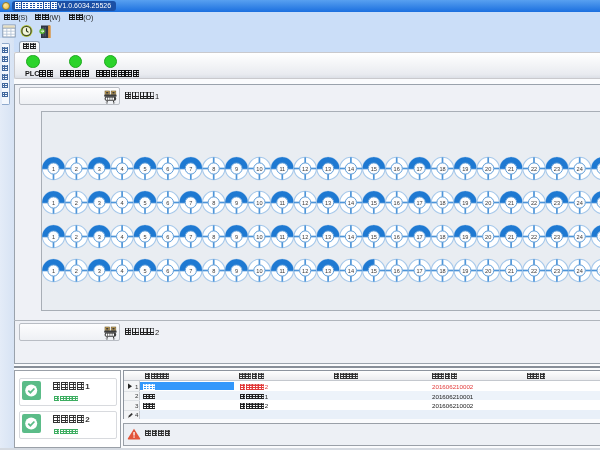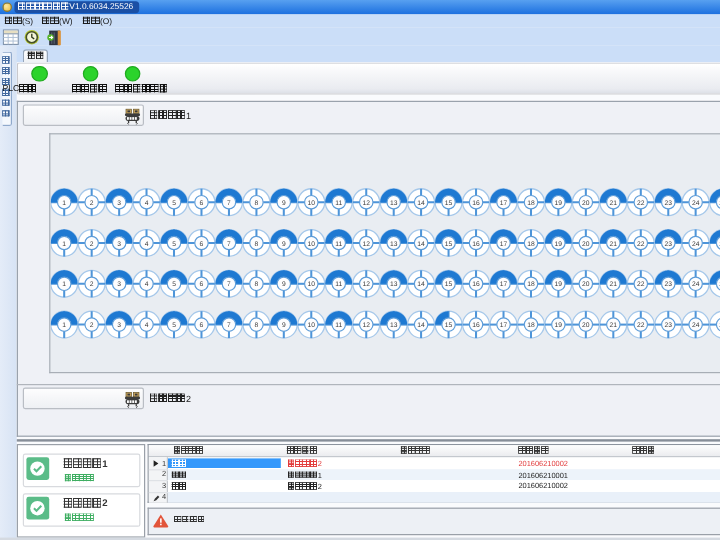--- a/index.html
+++ b/index.html
@@ -66,21 +66,21 @@
     <i class="vzh"></i>
     <i class="vzh"></i>
 </div>
 
 <div style="position:absolute;left:13.5px;top:51.5px;width:586.5px;height:398.5px;background:#fafbfd"></div>
 
 <div style="position:absolute;left:14px;top:51.5px;width:586px;height:27.5px;background:linear-gradient(#ffffff,#e9ebf0 85%,#dcdfe6);border:1px solid #c9c9cd;border-right:none;border-radius:2px 0 0 2px"></div>
 <div style="position:absolute;left:26px;top:54.5px;width:13.5px;height:13.5px;border-radius:50%;background:#2bd32b;border:.5px solid #1faa1f"></div>
 <div style="position:absolute;left:68.5px;top:54.5px;width:13.5px;height:13.5px;border-radius:50%;background:#2bd32b;border:.5px solid #1faa1f"></div>
 <div style="position:absolute;left:103.5px;top:54.5px;width:13.5px;height:13.5px;border-radius:50%;background:#2bd32b;border:.5px solid #1faa1f"></div>
-<div style="position:absolute;left:2px;top:69px;font-size:7.2px;font-weight:normal;color:#111">PLC<i class="zh"></i><i class="zh"></i></div>
+<div style="position:absolute;left:25px;top:69px;font-size:7.2px;font-weight:bold;color:#111">PLC<i class="zh"></i><i class="zh"></i></div>
 <div style="position:absolute;left:60px;top:69px;font-size:7.2px;font-weight:bold;color:#111"><i class="zh"></i><i class="zh"></i><i class="zh"></i><i class="zh"></i></div>
 <div style="position:absolute;left:96px;top:69px;font-size:7.2px;font-weight:bold;color:#111"><i class="zh"></i><i class="zh"></i><i class="zh"></i><i class="zh"></i><i class="zh"></i><i class="zh"></i></div>
 
 <div style="position:absolute;left:14px;top:84px;width:586px;height:280px;background:#eff1f6;border:1px solid #9aa2ac;border-right:none"></div>
 
 <div style="position:absolute;left:19px;top:86.5px;width:100.5px;height:18.5px;background:linear-gradient(#fdfdfe,#eef0f4);border:1px solid #b9bdc4;border-radius:2px"></div>
 <svg width="13" height="14" style="position:absolute;left:103.5px;top:89.5px">
 <rect x="1" y="1" width="4.6" height="3.6" fill="#caa45c" stroke="#6b5a2e" stroke-width="0.6"></rect>
 <rect x="7.2" y="1" width="4.6" height="3.6" fill="#caa45c" stroke="#6b5a2e" stroke-width="0.6"></rect>
 <rect x="2.2" y="2" width="2.2" height="1.6" fill="#3a3a3a"></rect>

